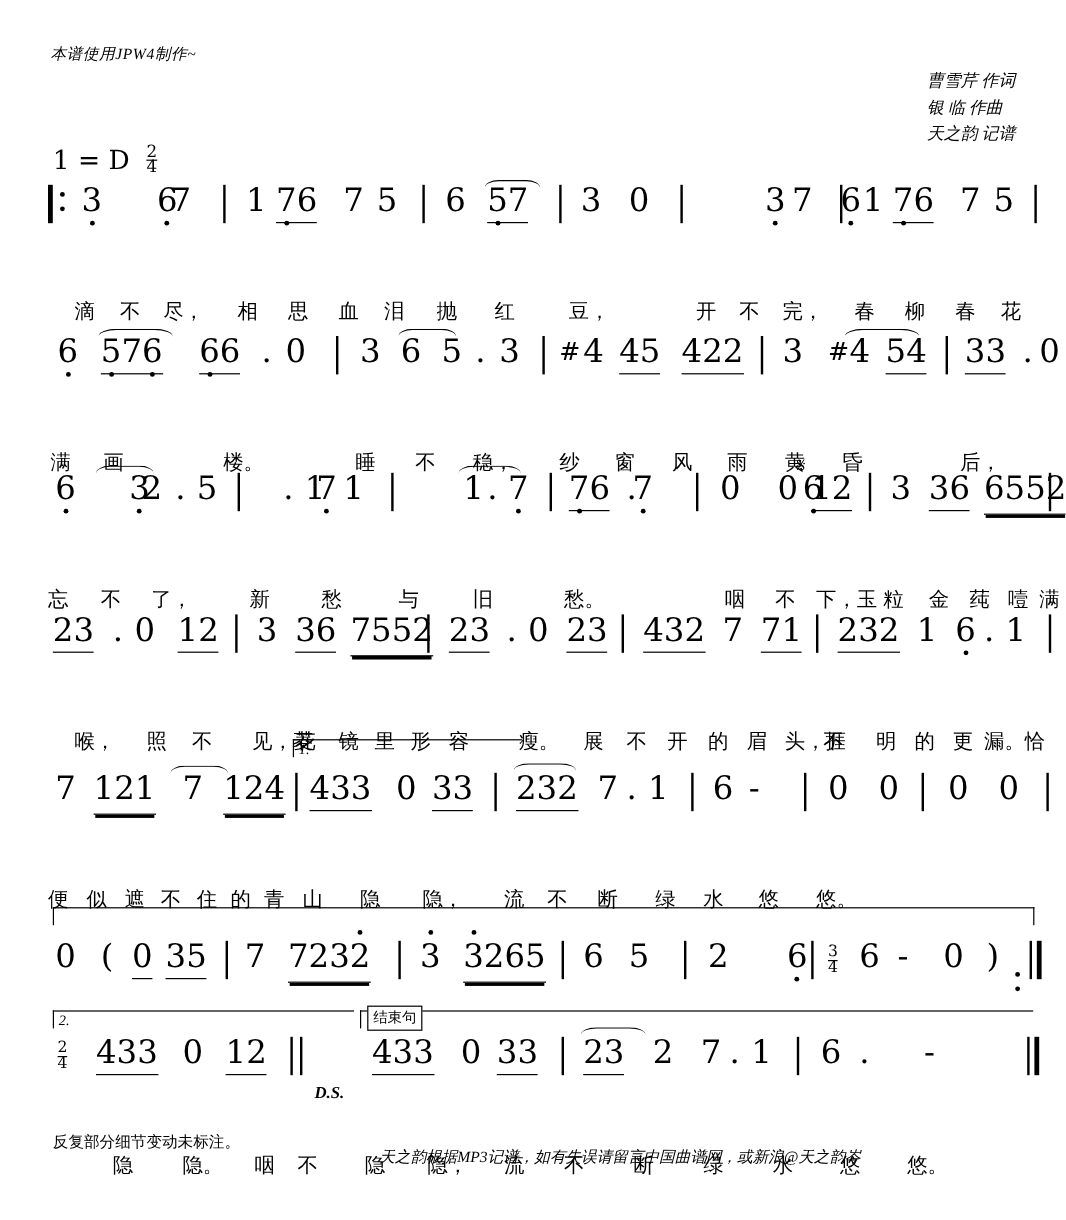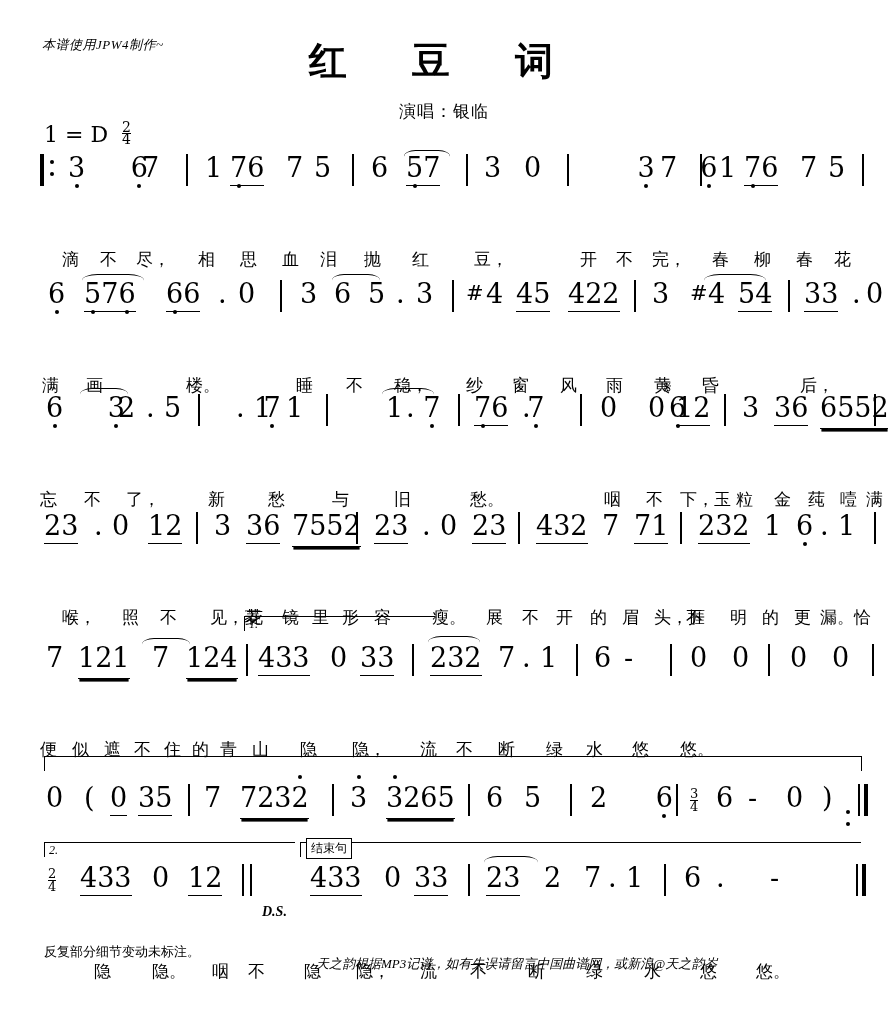--- a/index.html
+++ b/index.html
@@ -116,23 +116,26 @@
     content:"";position:absolute;left:7px;top:7px;width:6px;height:6px;
     border-radius:50%;background:#e8342a;
   }
 </style>
 </head>
 <body>
 
 <div class="sheet">
 
   <div class="note-top">本谱使用JPW4制作~</div>
-  <div class="title">红 豆 词</div>
-  <div class="singer">演唱：银临</div>
-
+
+  <div class="credits">
+    <div>曹雪芹 作词</div>
+    <div>银 临 作曲</div>
+    <div>天之韵 记谱</div>
+  </div>
 
   <div class="keysig">
     <span>1 = D</span>
     <span class="frac">
       <span class="num">2</span>
       <span class="den">4</span>
     </span>
   </div>
 
   <div class="row" style="top:152px;">

